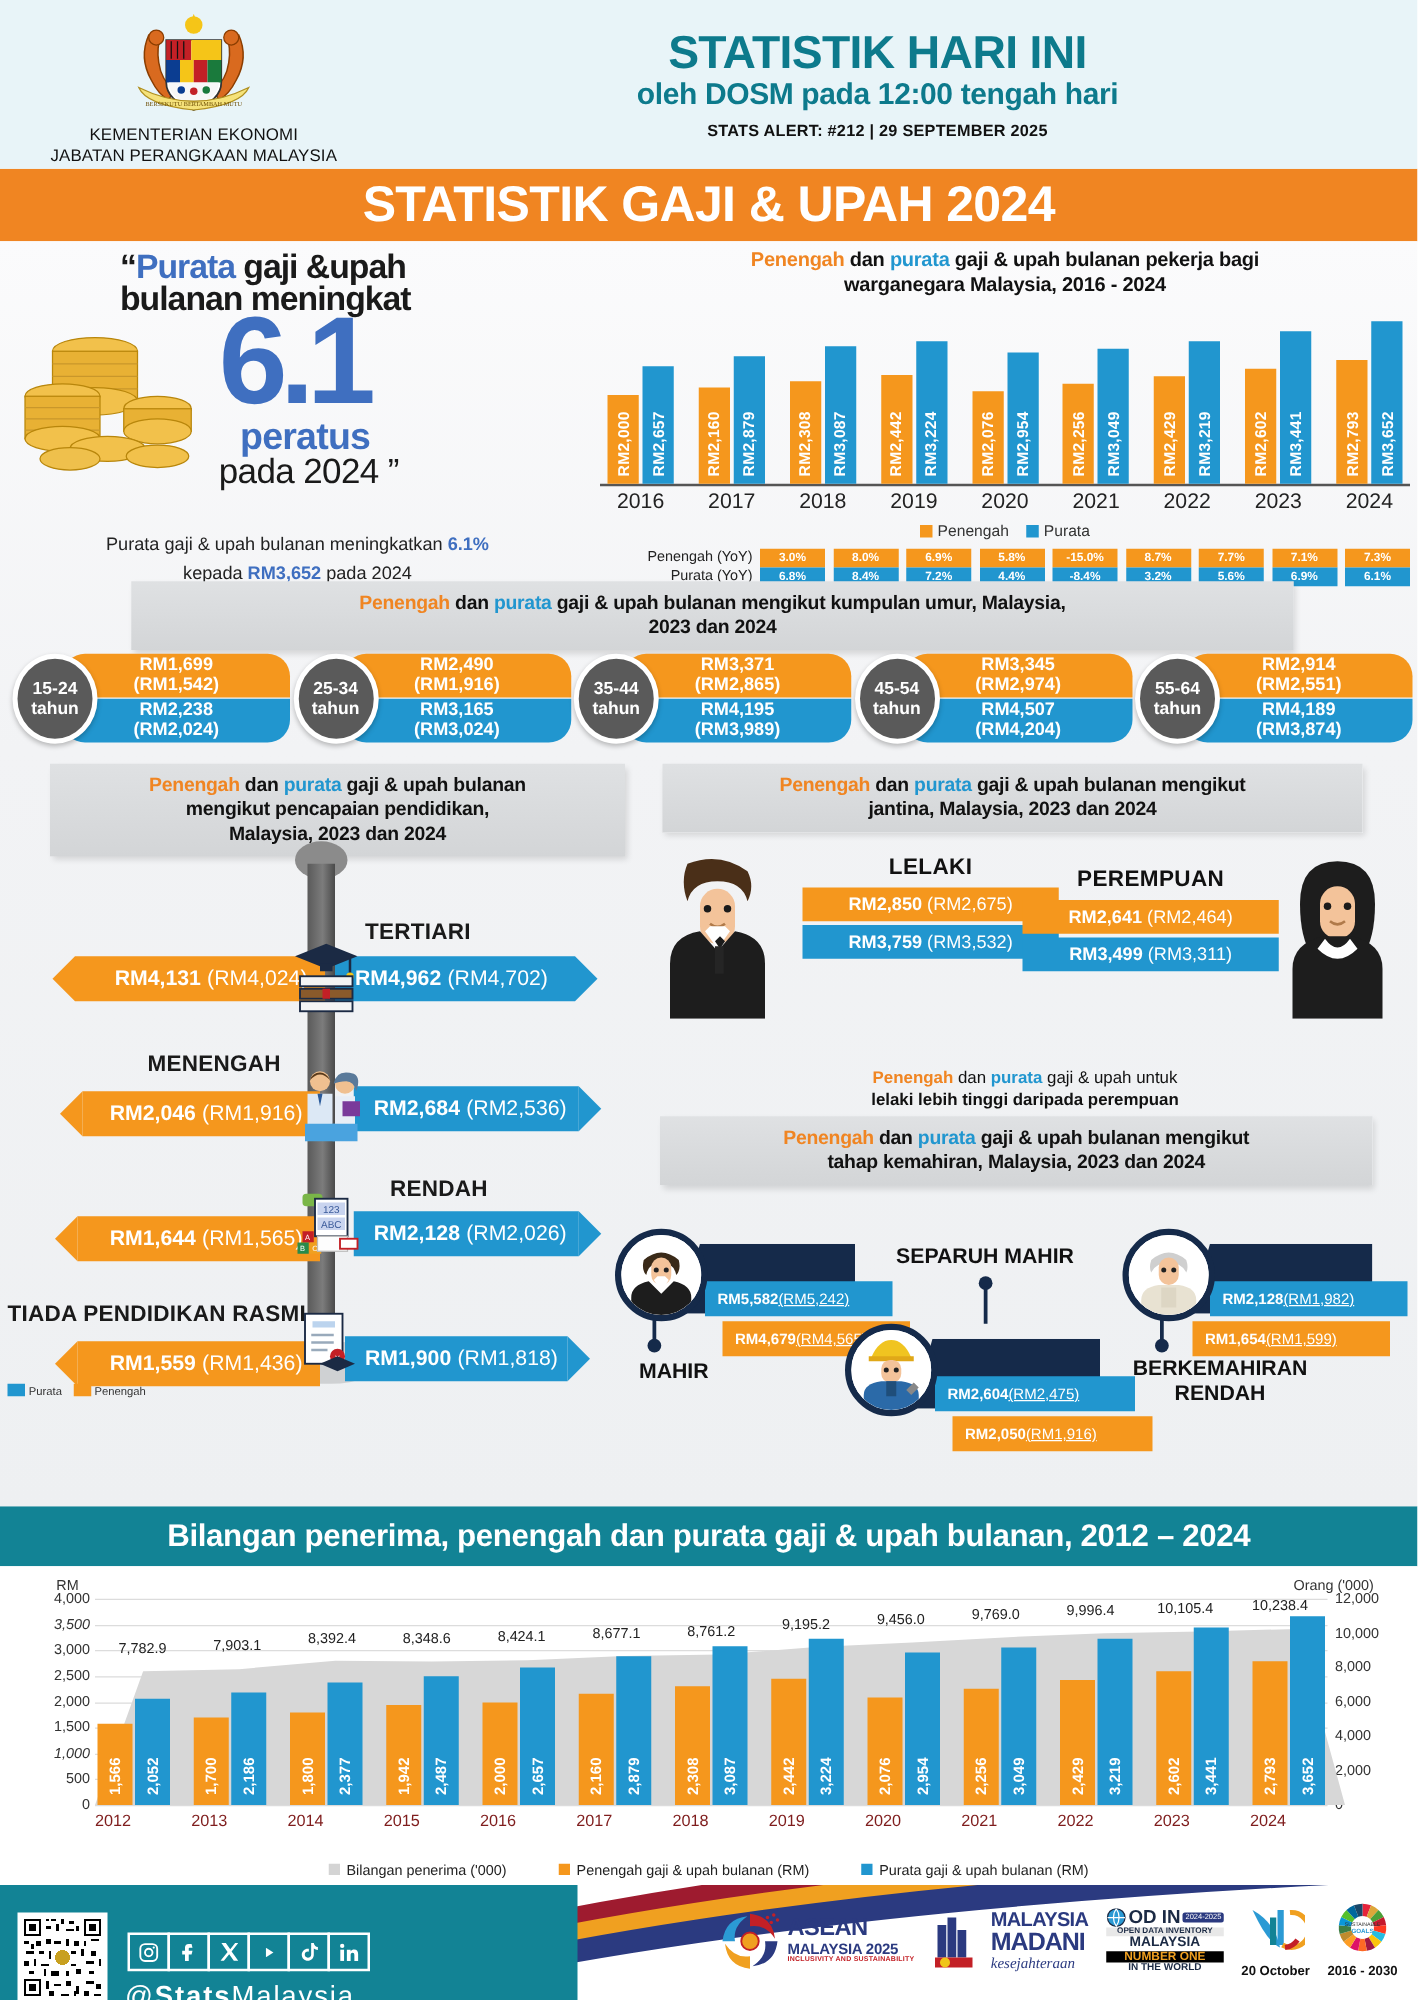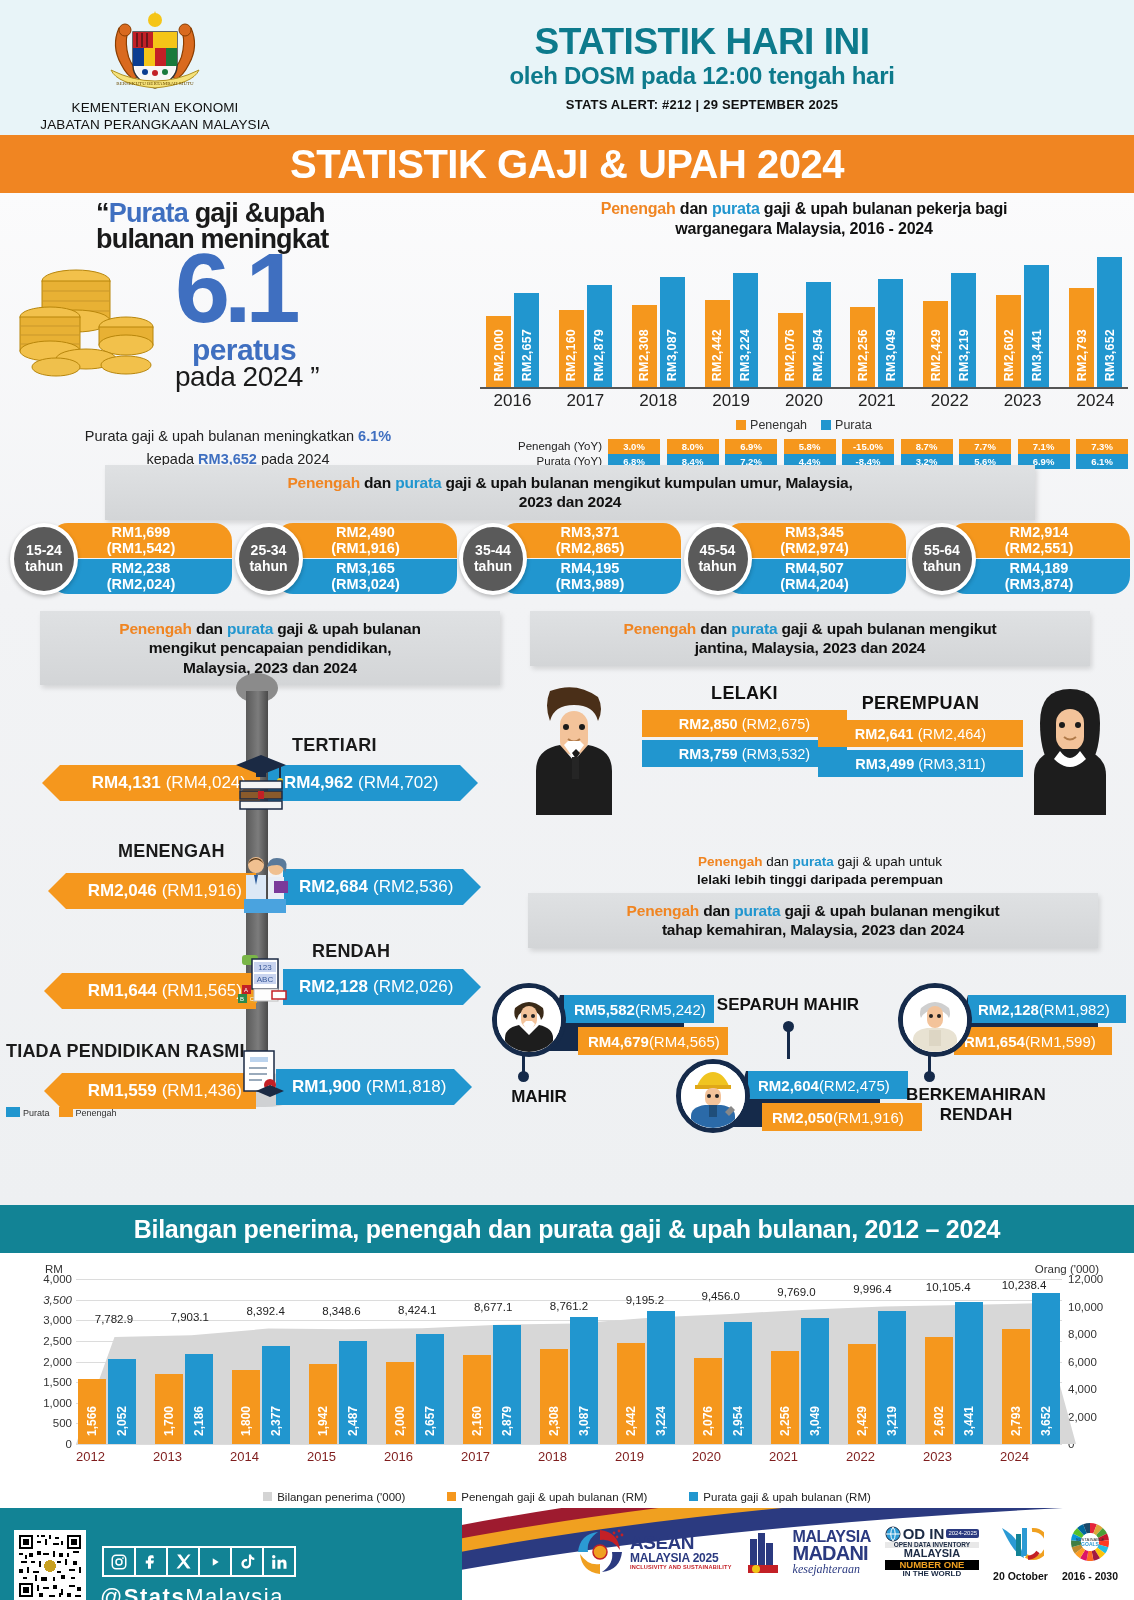--- a/index.html
+++ b/index.html
@@ -127,23 +127,23 @@
   .gen-note{ position:absolute; left:560px; top:660px; width:520px; text-align:center; font-size:13.5px; color:#111; line-height:1.35;}
   .gen-note .o{ color:#f08522; font-weight:bold;} .gen-note .b{ color:#2196cf; font-weight:bold;} .gen-note b{ }
 
   
   .sk-head{ position:absolute; left:528px; top:700px; width:570px;}
   .sk-area{ position:absolute; left:480px; top:760px; width:654px; height:210px;}
   .sk-node{ position:absolute; width:74px; height:74px; border-radius:50%; background:#fff; border:5px solid #152a4a; overflow:hidden; z-index:5;}
   .sk-stem{ position:absolute; width:3px; background:#152a4a;}
   .sk-dot{ position:absolute; width:11px; height:11px; border-radius:50%; background:#152a4a;}
   .sk-shadow{ position:absolute; background:#152a4a;}
-  .sk-bar{ position:absolute; height:28px; display:flex; align-items:center; padding:0 10px; color:#fff; font-size:15px; white-space:nowrap;}
+  .sk-bar{ position:absolute; height:28px; display:flex; align-items:center; padding:0 10px; color:#fff; font-size:12px; white-space:nowrap;margin-top:30px;}
   .sk-bar b{ font-weight:bold;}
-  .sk-bar .p{ font-weight:normal;}
+  .sk-bar .p{ font-weight:normal;text-decoration:underline;}
   .sk-bar.b{ background:#2196cf;} .sk-bar.o{ background:#f5971d;}
   .sk-lbl{ position:absolute; font-size:17px; font-weight:bold; color:#111; text-align:center; line-height:1.15;}
 
   
   .teal-bar{ height:48px; background:#128395; display:flex; align-items:center; justify-content:center;}
   .teal-bar h2{ color:#fff; font-size:25px; font-weight:bold; letter-spacing:-.3px;}
 
   
   .botchart{ position:relative; height:255px; background:#fff; padding:10px 0 0;}
   .bc-axl{ position:absolute; left:45px; top:10px; font-size:11.5px; color:#333;}
@@ -767,21 +767,21 @@
   <h2>Bilangan penerima, penengah dan purata gaji &amp; upah bulanan, 2012 – 2024</h2>
 </div>
 
 <div class="botchart">
   <div class="bc-axl">RM</div>
   <div class="bc-axr">Orang ('000)</div>
   <div class="bc-inner">
     <div class="bc-ylabels" id="bc-ylabels">
         <div style="top: 165px;">0</div>
         <div style="top: 144.375px;">500</div>
-        <div style="top: 123.75px;">1,000</div>
+        <div style="top: 123.75px; font-style: italic;">1,000</div>
         <div style="top: 103.125px;">1,500</div>
         <div style="top: 82.5px;">2,000</div>
         <div style="top: 61.875px;">2,500</div>
         <div style="top: 41.25px;">3,000</div>
         <div style="top: 20.625px; font-style: italic;">3,500</div>
         <div style="top: 0px;">4,000</div>
       </div>
     <div class="bc-y2labels" id="bc-y2labels">
         <div style="top: 165px;">0</div>
         <div style="top: 137.5px;">2,000</div>

